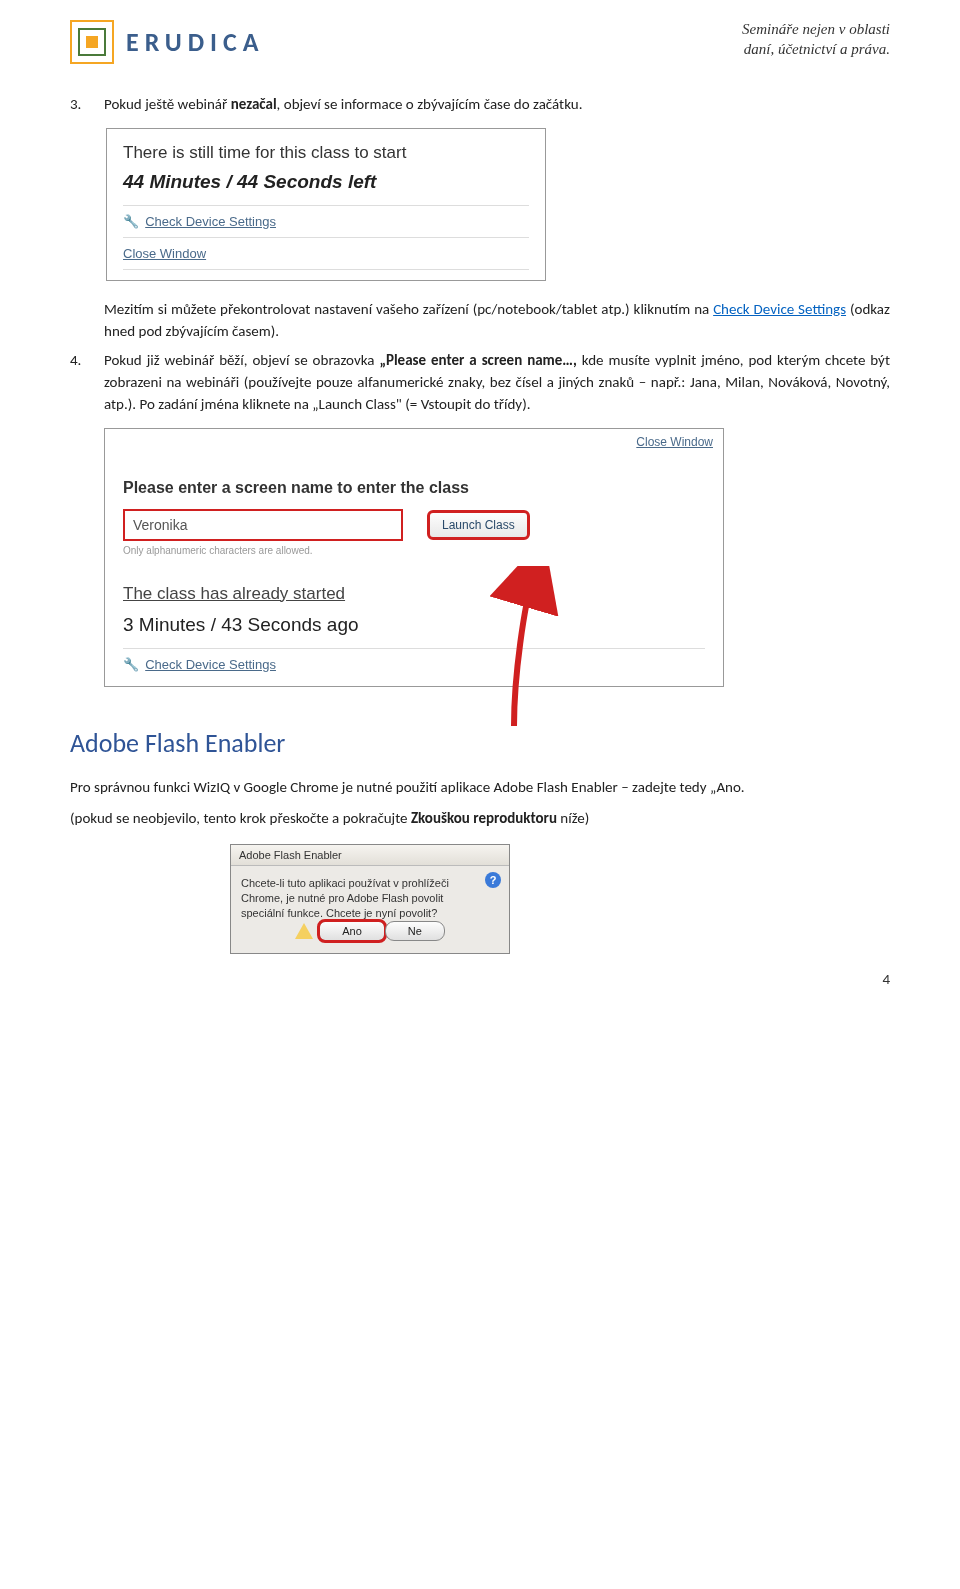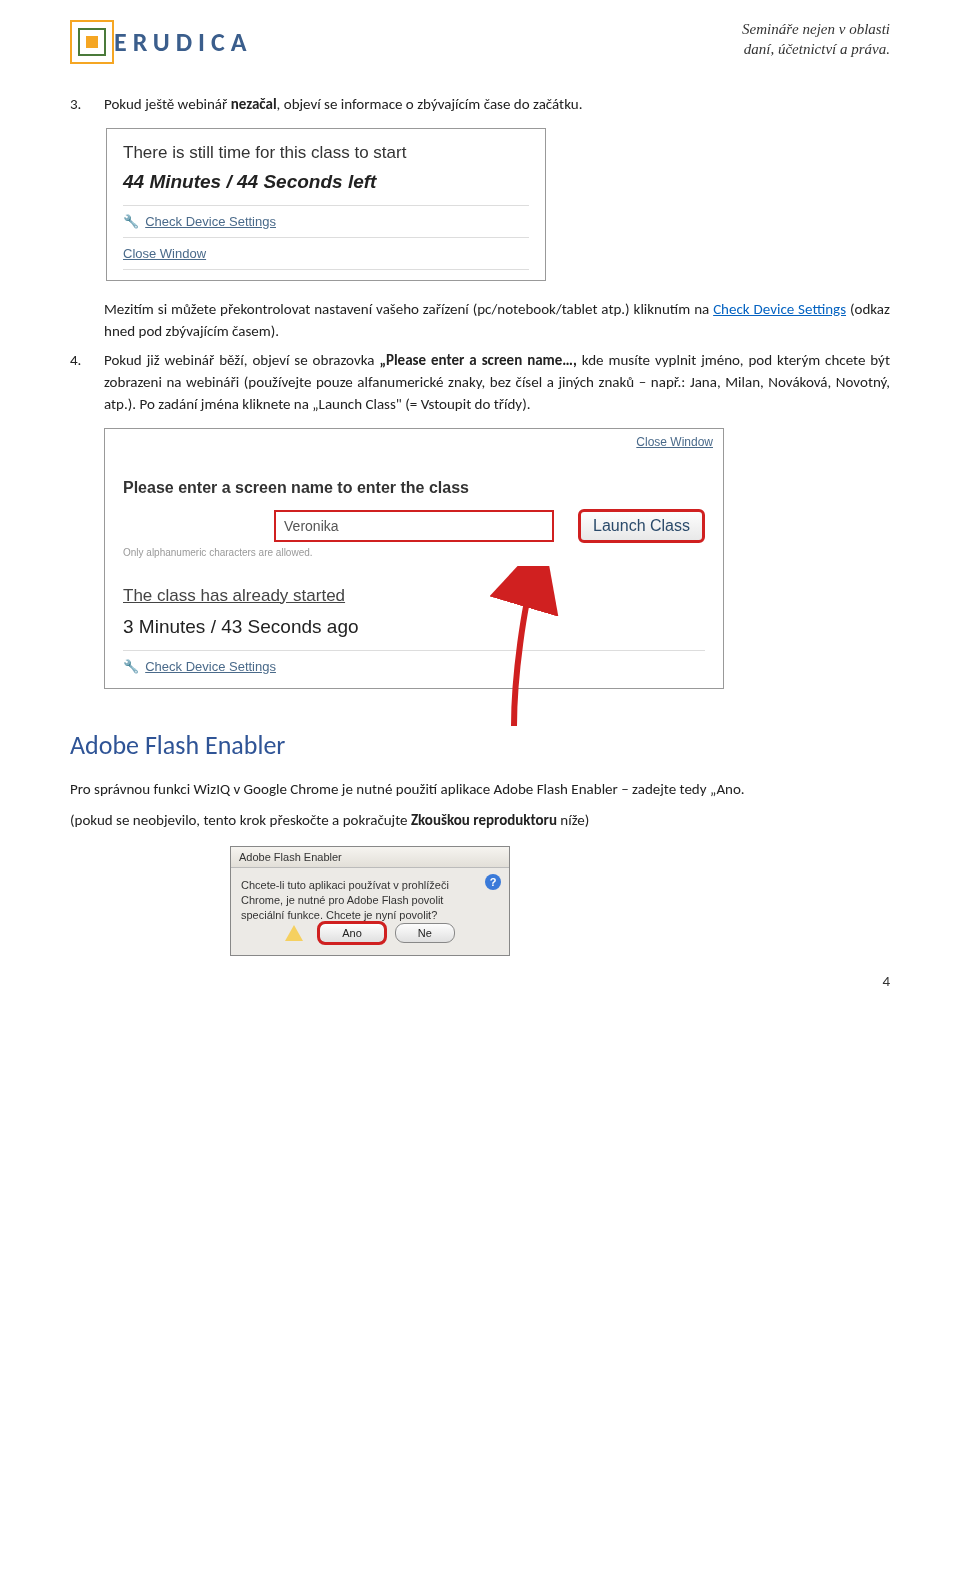--- a/index.html
+++ b/index.html
@@ -15,20 +15,21 @@
   }
   .header {
     display: flex;
     justify-content: space-between;
     align-items: flex-start;
     margin-bottom: 30px;
   }
   .logo-block {
     display: flex;
     align-items: center;
+    gap: 12px;
   }
   .logo-icon {
     width: 44px;
     height: 44px;
     border: 2px solid #f5a623;
     position: relative;
   }
   .logo-icon::before {
     content: "";
     position: absolute;
@@ -147,35 +148,34 @@
     font-size: 16px;
     font-weight: bold;
     color: #333;
     margin: 18px 0 12px 0;
   }
   .shot2 .inputrow {
     display: flex;
     align-items: center;
     gap: 24px;
     margin-bottom: 4px;
-    justify-content: flex-end;
   }
   .shot2 .name-input {
     border: 2px solid #d02020;
     padding: 6px 8px;
     font-size: 14px;
     color: #555;
     width: 280px;
     background: #fff;
   }
   .shot2 .launch-btn {
     border: 3px solid #d02020;
     border-radius: 6px;
     padding: 5px 12px;
-    font-size: 16px;
+    font-size: 12px;
     color: #2a4a6a;
     background: linear-gradient(#fdfdfd, #e8e8e8);
     display: inline-block;
   }
   .shot2 .hint {
     font-size: 10px;
     color: #999;
     margin-bottom: 28px;
   }
   .shot2 .started-title {
@@ -253,21 +253,20 @@
   }
   .shot3-text {
     font-size: 11px;
     color: #333;
     line-height: 1.35;
     padding-right: 18px;
   }
   .shot3-btns {
     display: flex;
     justify-content: center;
-    gap: 10px;
     align-items: center;
   }
   .shot3-tri {
     width: 0; height: 0;
     border-left: 9px solid transparent;
     border-right: 9px solid transparent;
     border-bottom: 16px solid #f5d060;
     margin-right: 6px;
     position: relative;
   }

